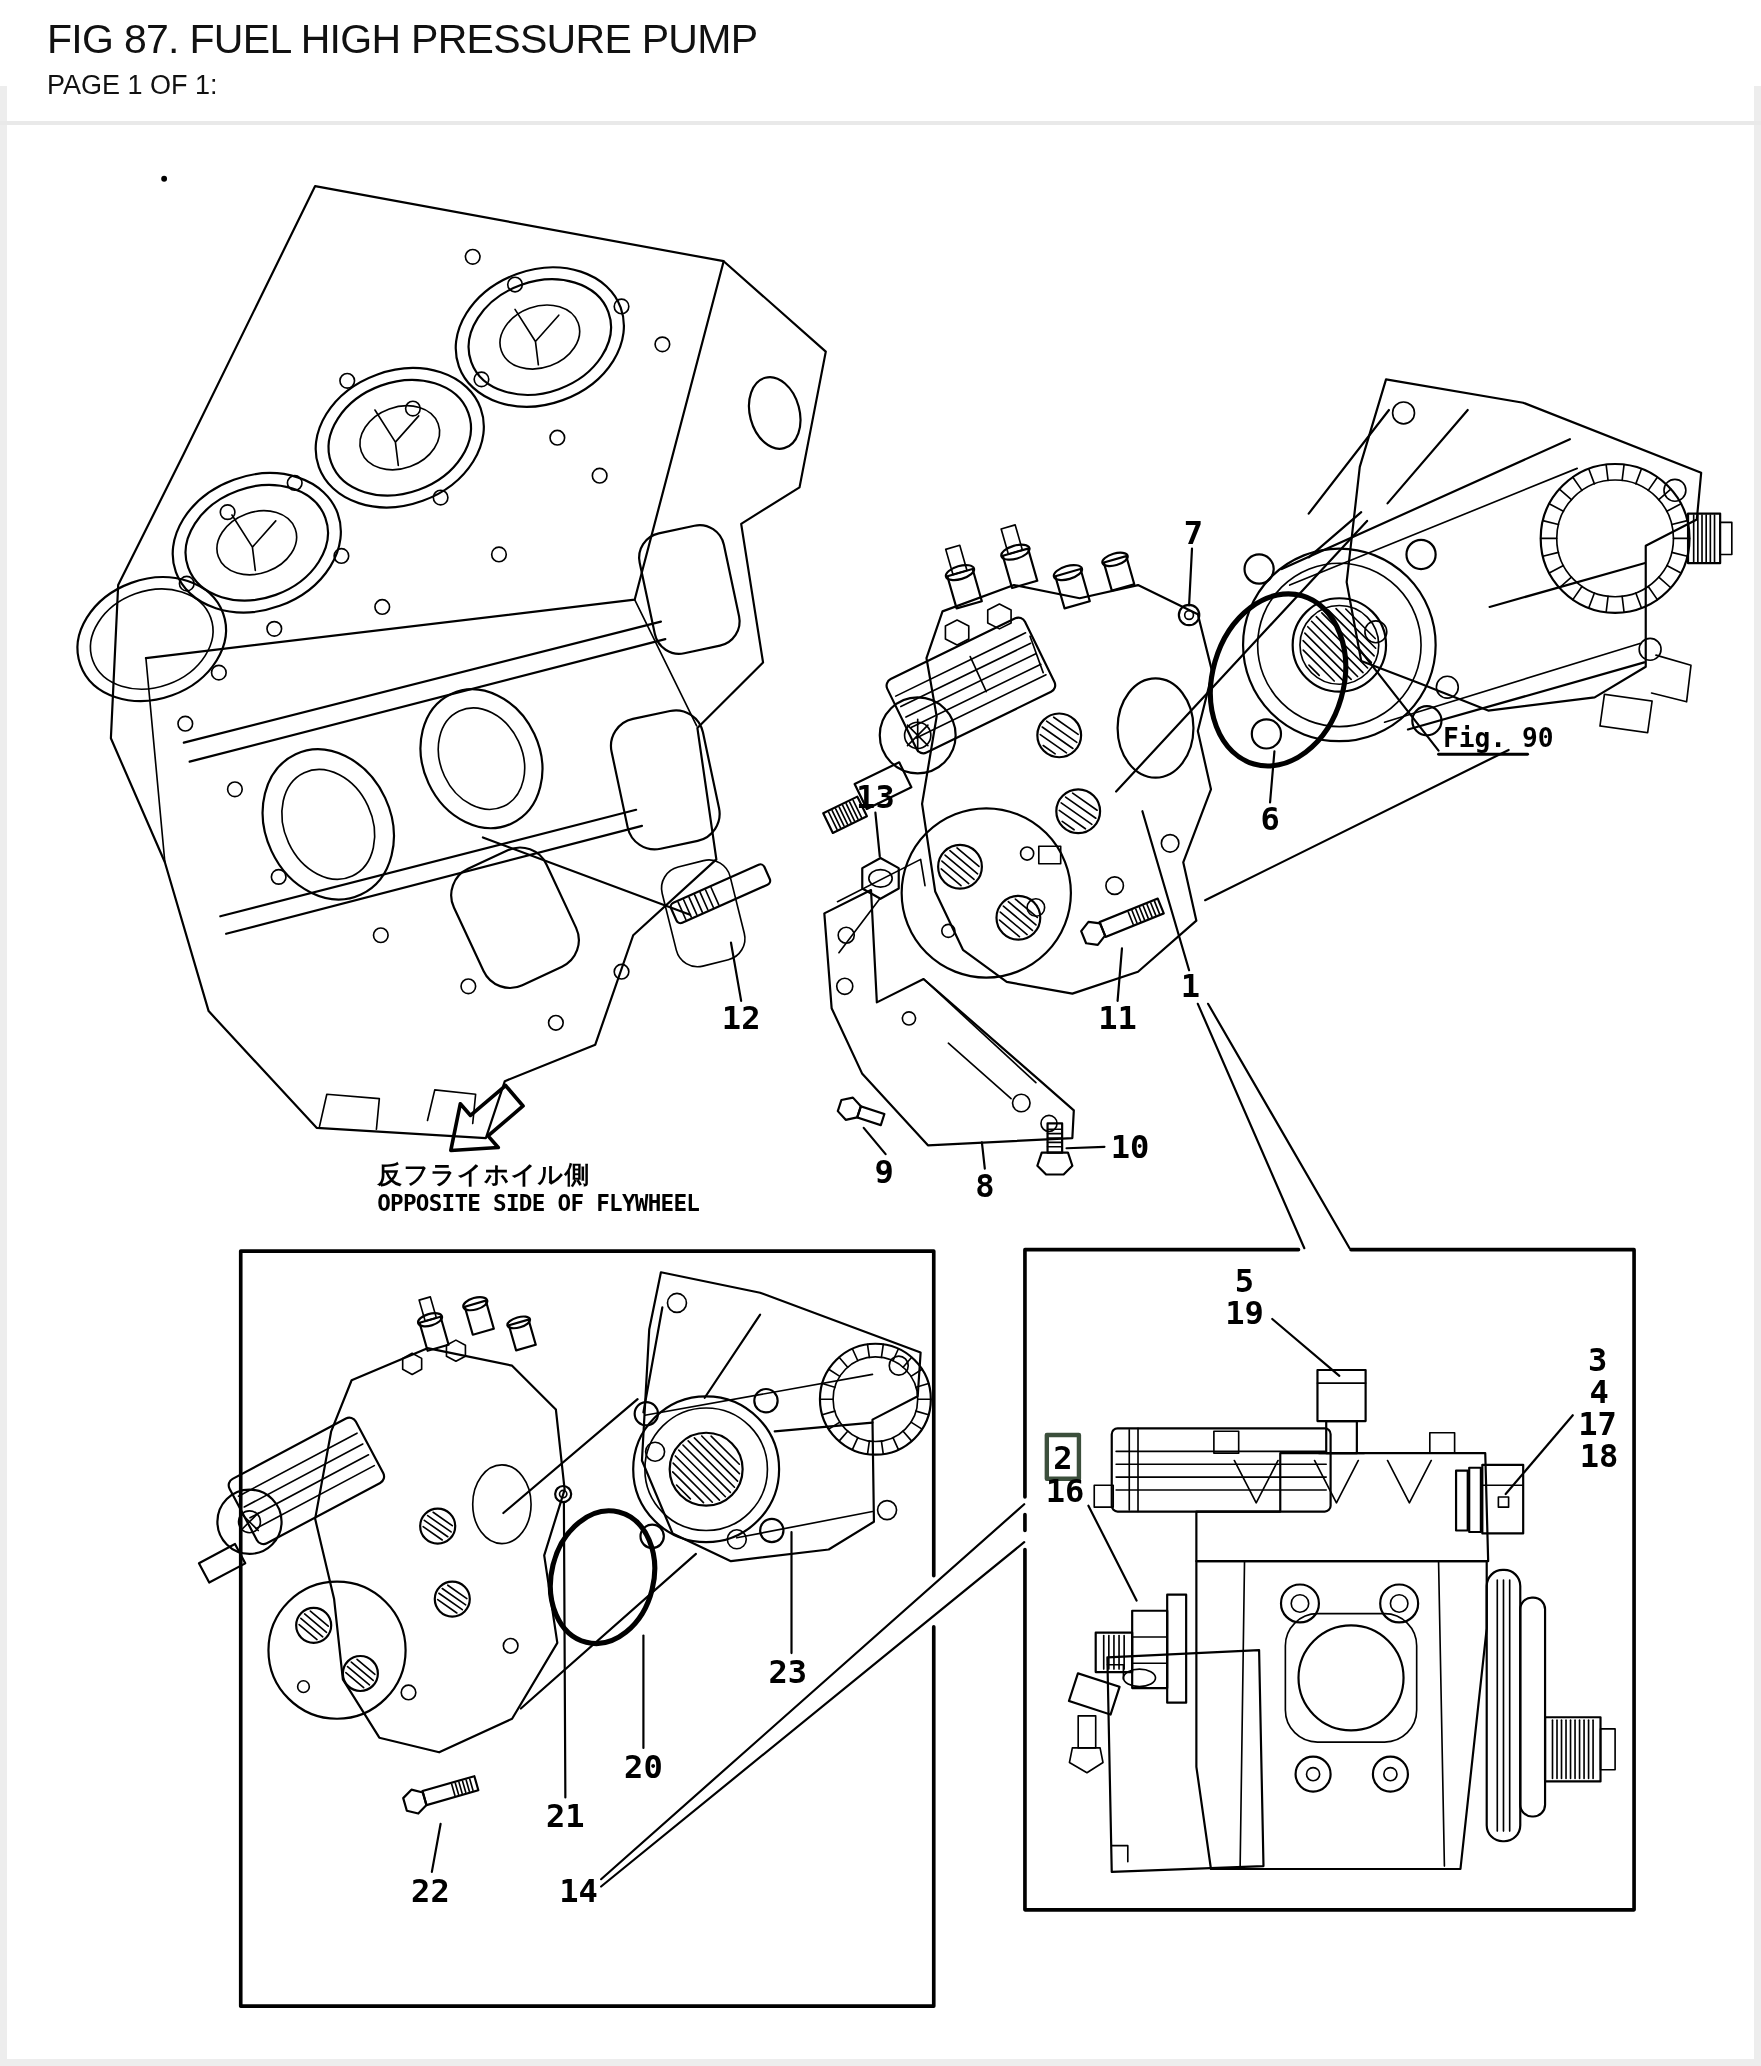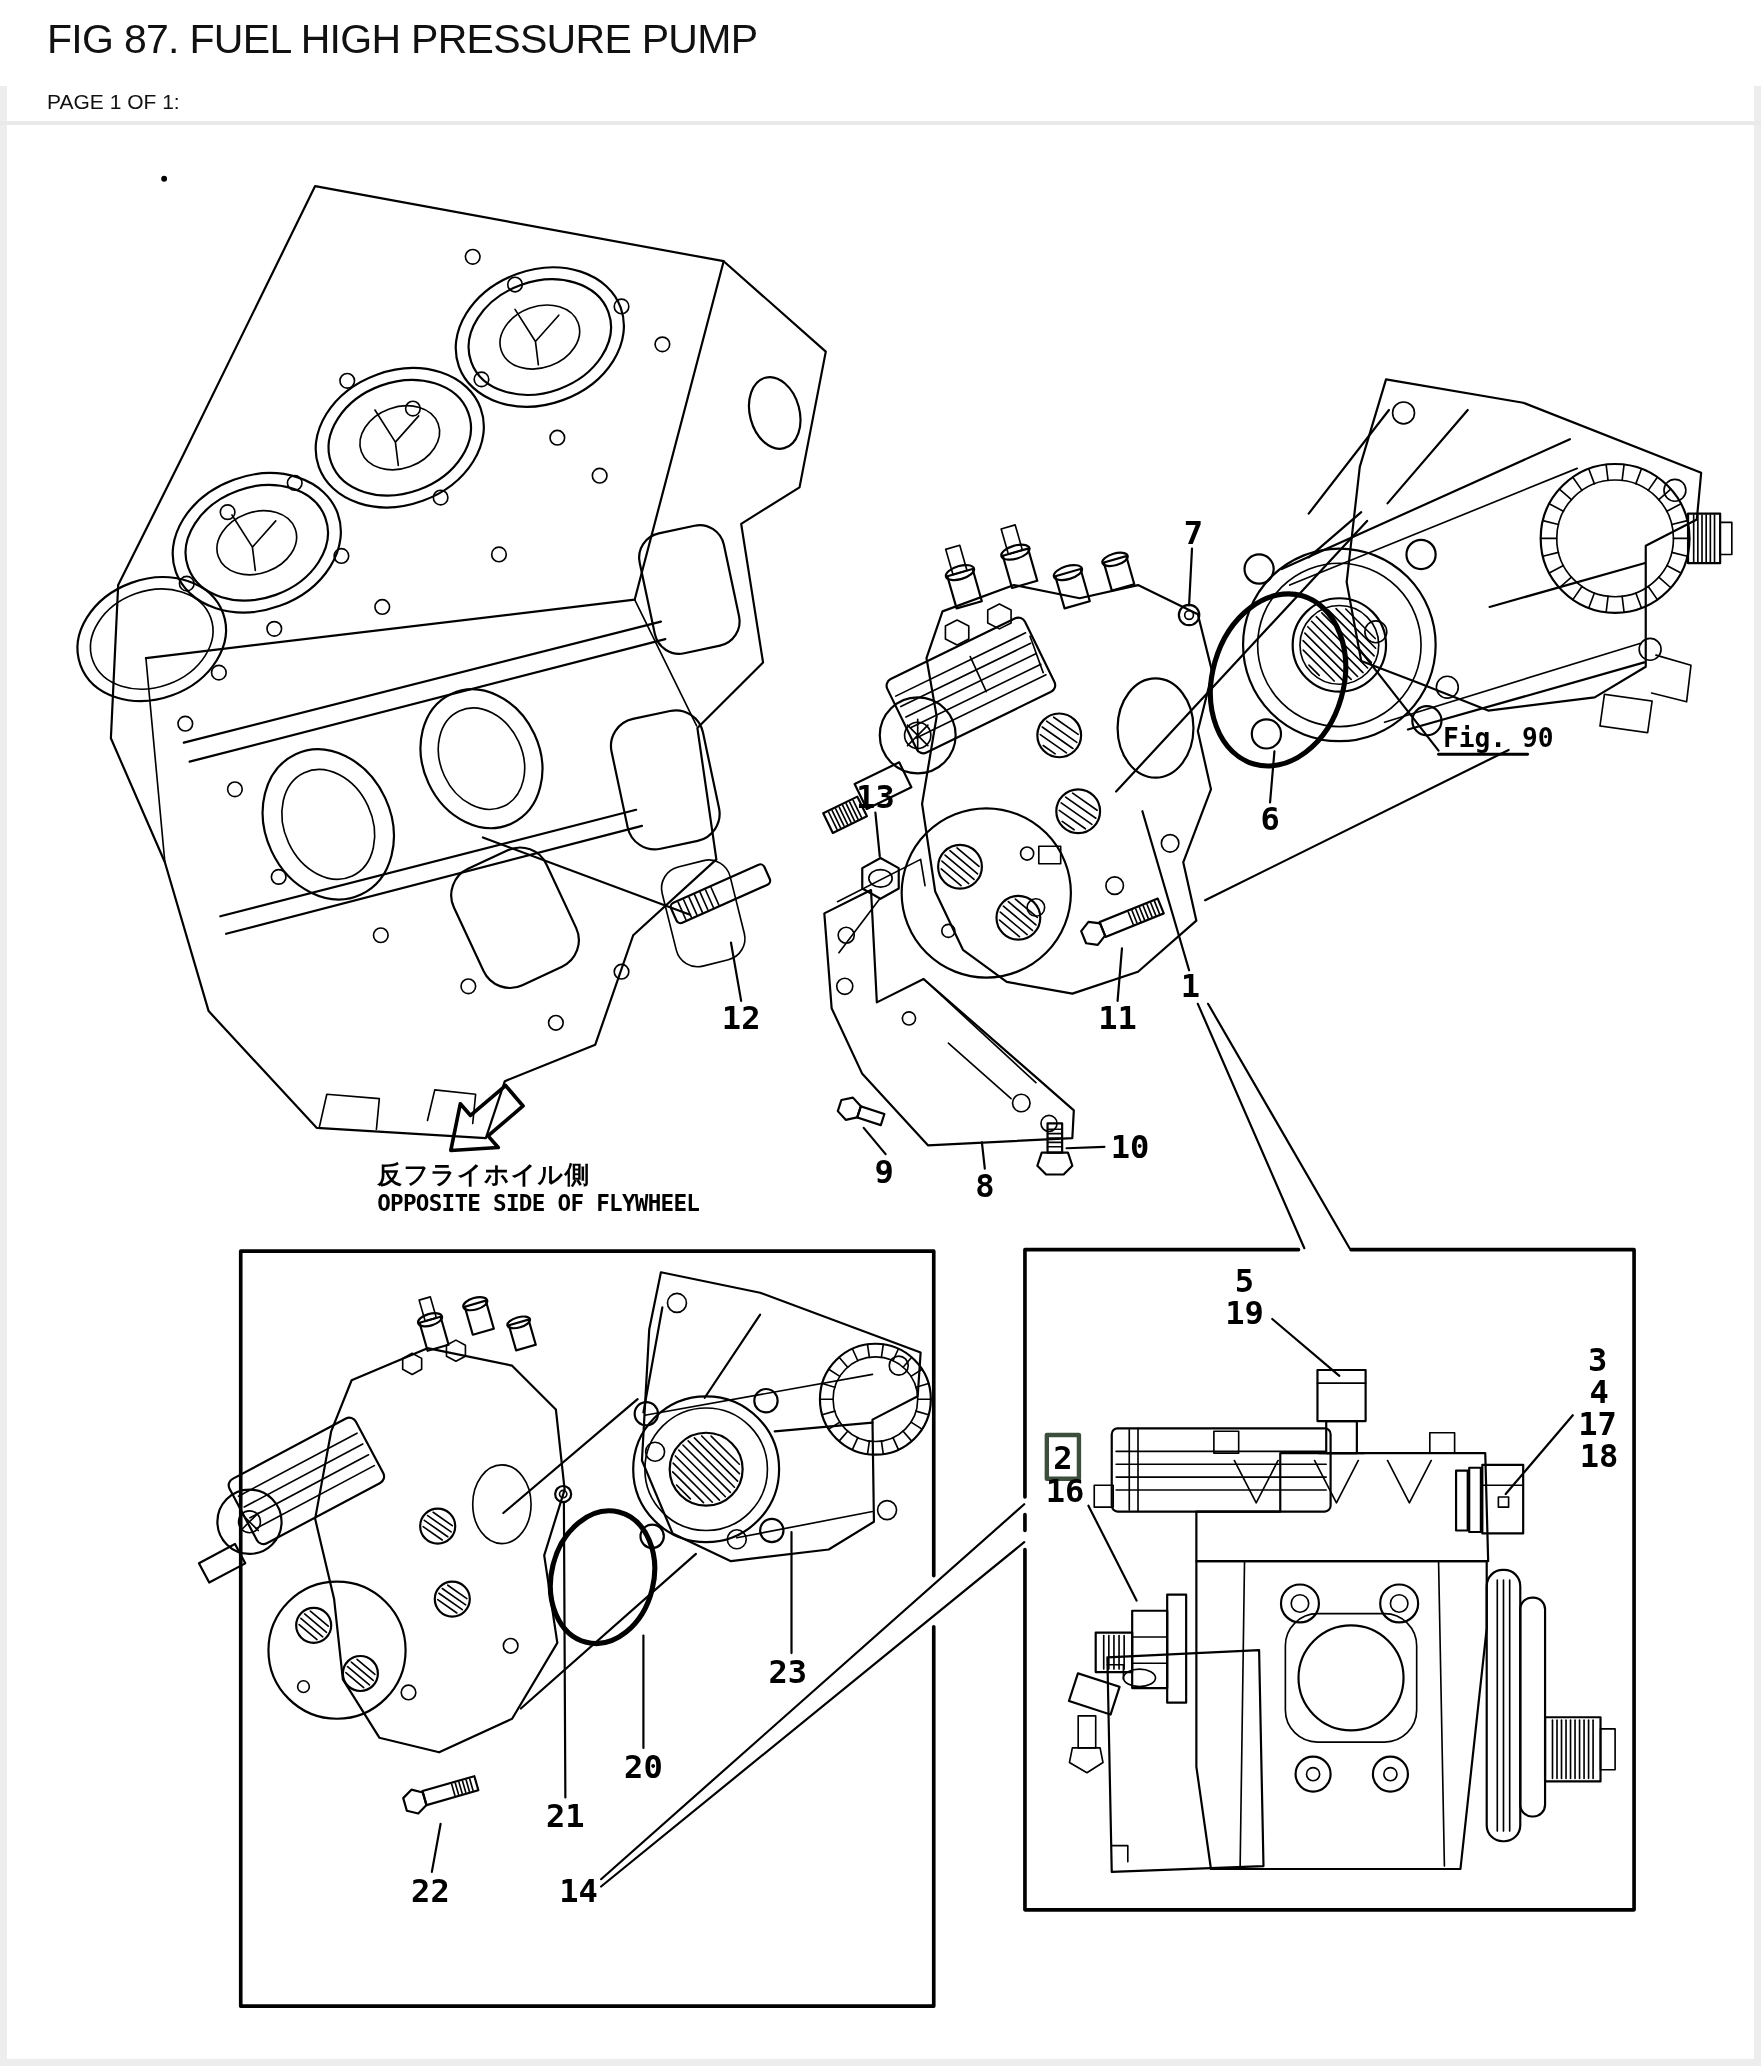--- a/index.html
+++ b/index.html
@@ -1,20 +1,20 @@
 <!DOCTYPE html>
 <html style="--accent: #3c4f3c;font-size:11.7px"><head>
 <meta charset="utf-8">
 <style>
   html,body{margin:0;padding:0;background:#fff;}
   body{width:1761px;height:2066px;position:relative;font-family:"Liberation Sans",sans-serif;}
   .frame{position:absolute;inset:0;border:7.3px solid #ededed;box-sizing:border-box;pointer-events:none;}
   header{position:absolute;left:0;top:0;width:100%;height:86px;background:#fff;}
   h1{margin:0;position:absolute;left:47px;top:16px;font-size:41px;font-weight:500;letter-spacing:-0.7px;color:#111;}
-  .page-label{position:absolute;left:47px;top:70px;font-size:21px;font-weight:500;color:#111;margin-top:20px;}
+  .page-label{position:absolute;left:47px;top:70px;font-size:27px;font-weight:500;color:#111;}
   .divider{position:absolute;left:0;top:121px;width:100%;height:3.6px;background:#e9e9e9;}
   svg{position:absolute;left:0;top:0;}
   svg *{stroke:#000;fill:none;stroke-linejoin:round;stroke-linecap:round;}
   path,line,circle,ellipse,rect,polyline,polygon{stroke-width:3;}
   .thin, .thin line, .thin path, .thin circle, .thin ellipse, .thin rect, .thin polygon{stroke-width:2.25;}
   .thick, .thick path, .thick polyline{stroke-width:5;}
   .s4{stroke-width:4;}
   .oring{stroke-width:7;}
   .fillb{fill:#000;stroke:none;}
   text{stroke:none;fill:#000;}

